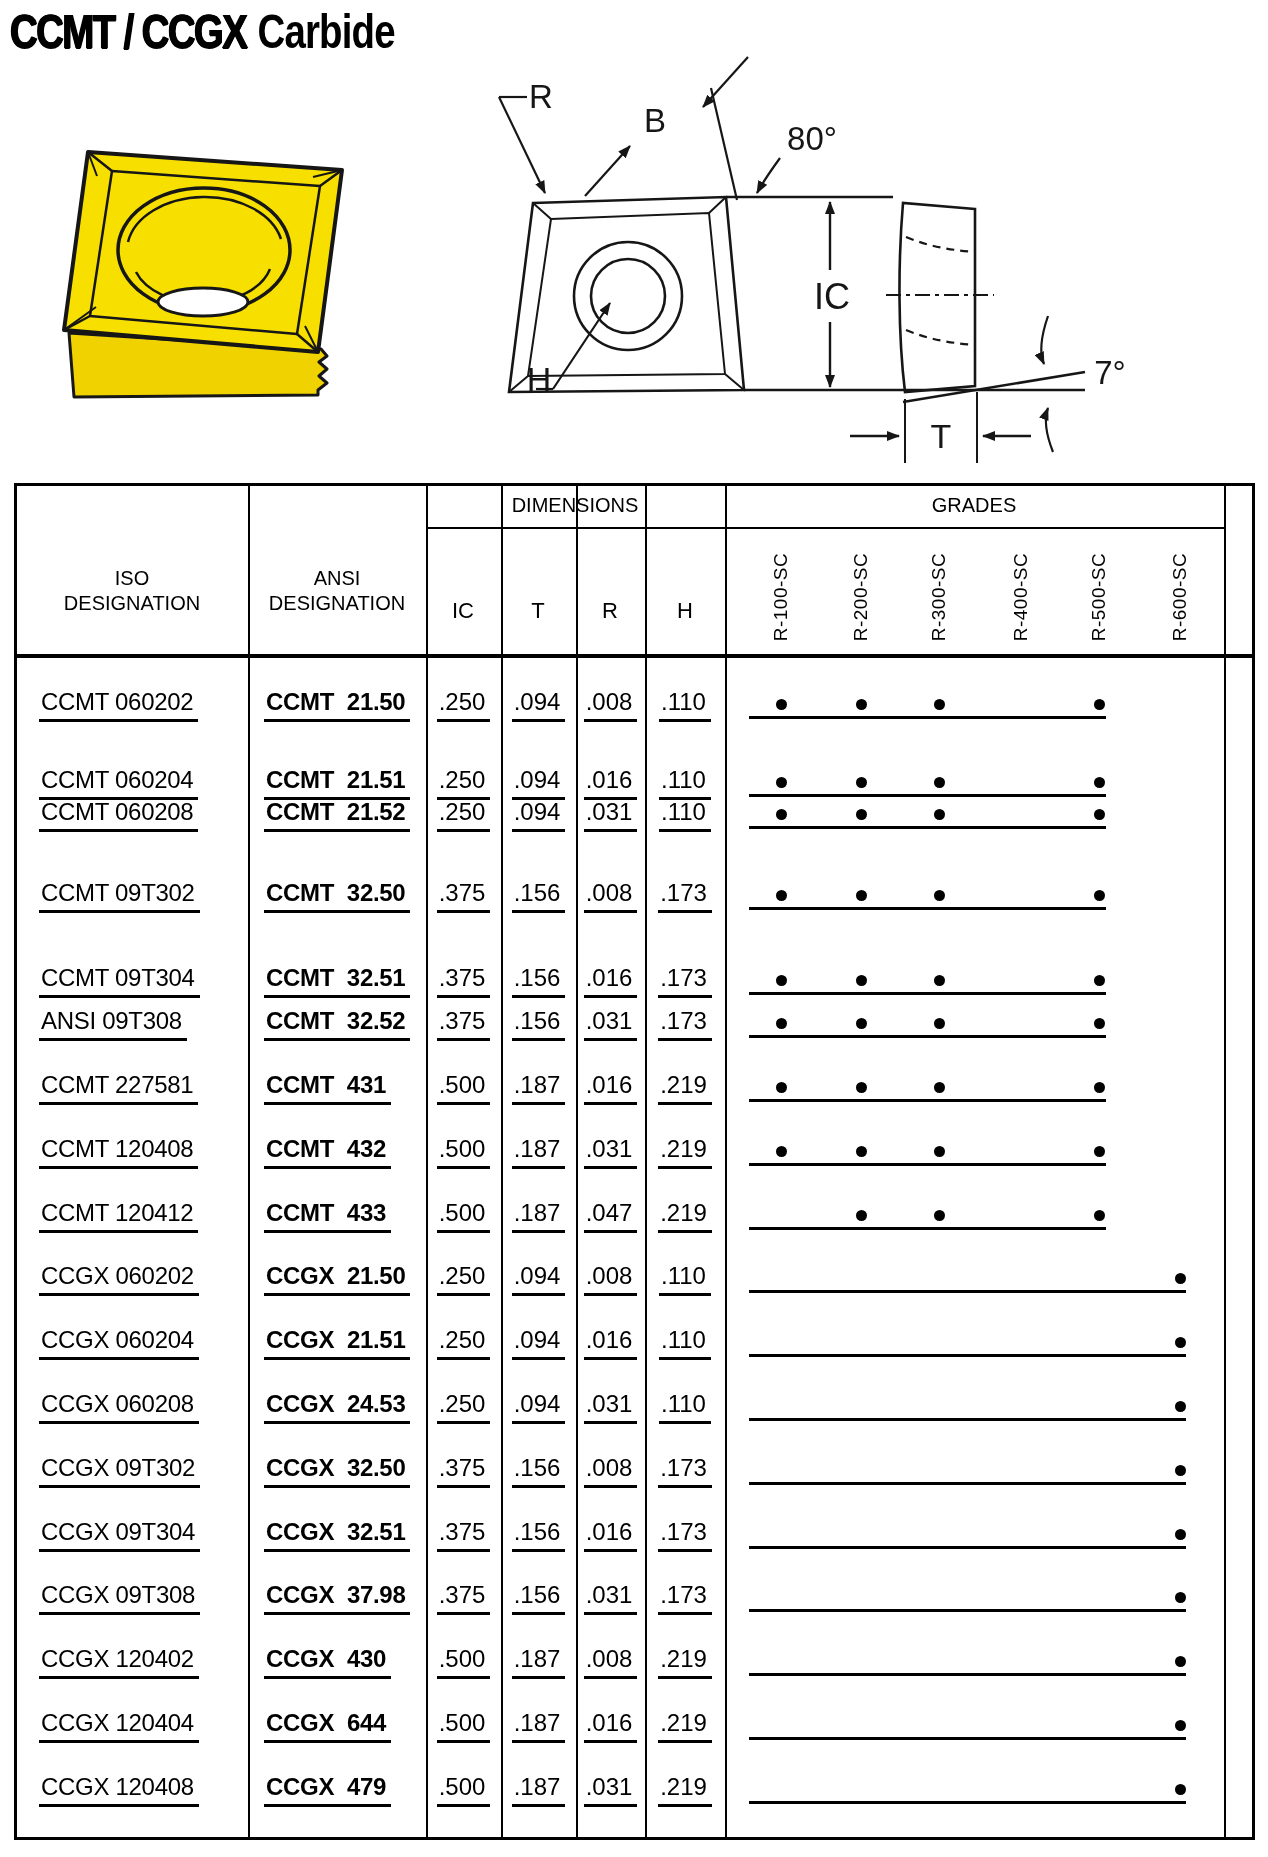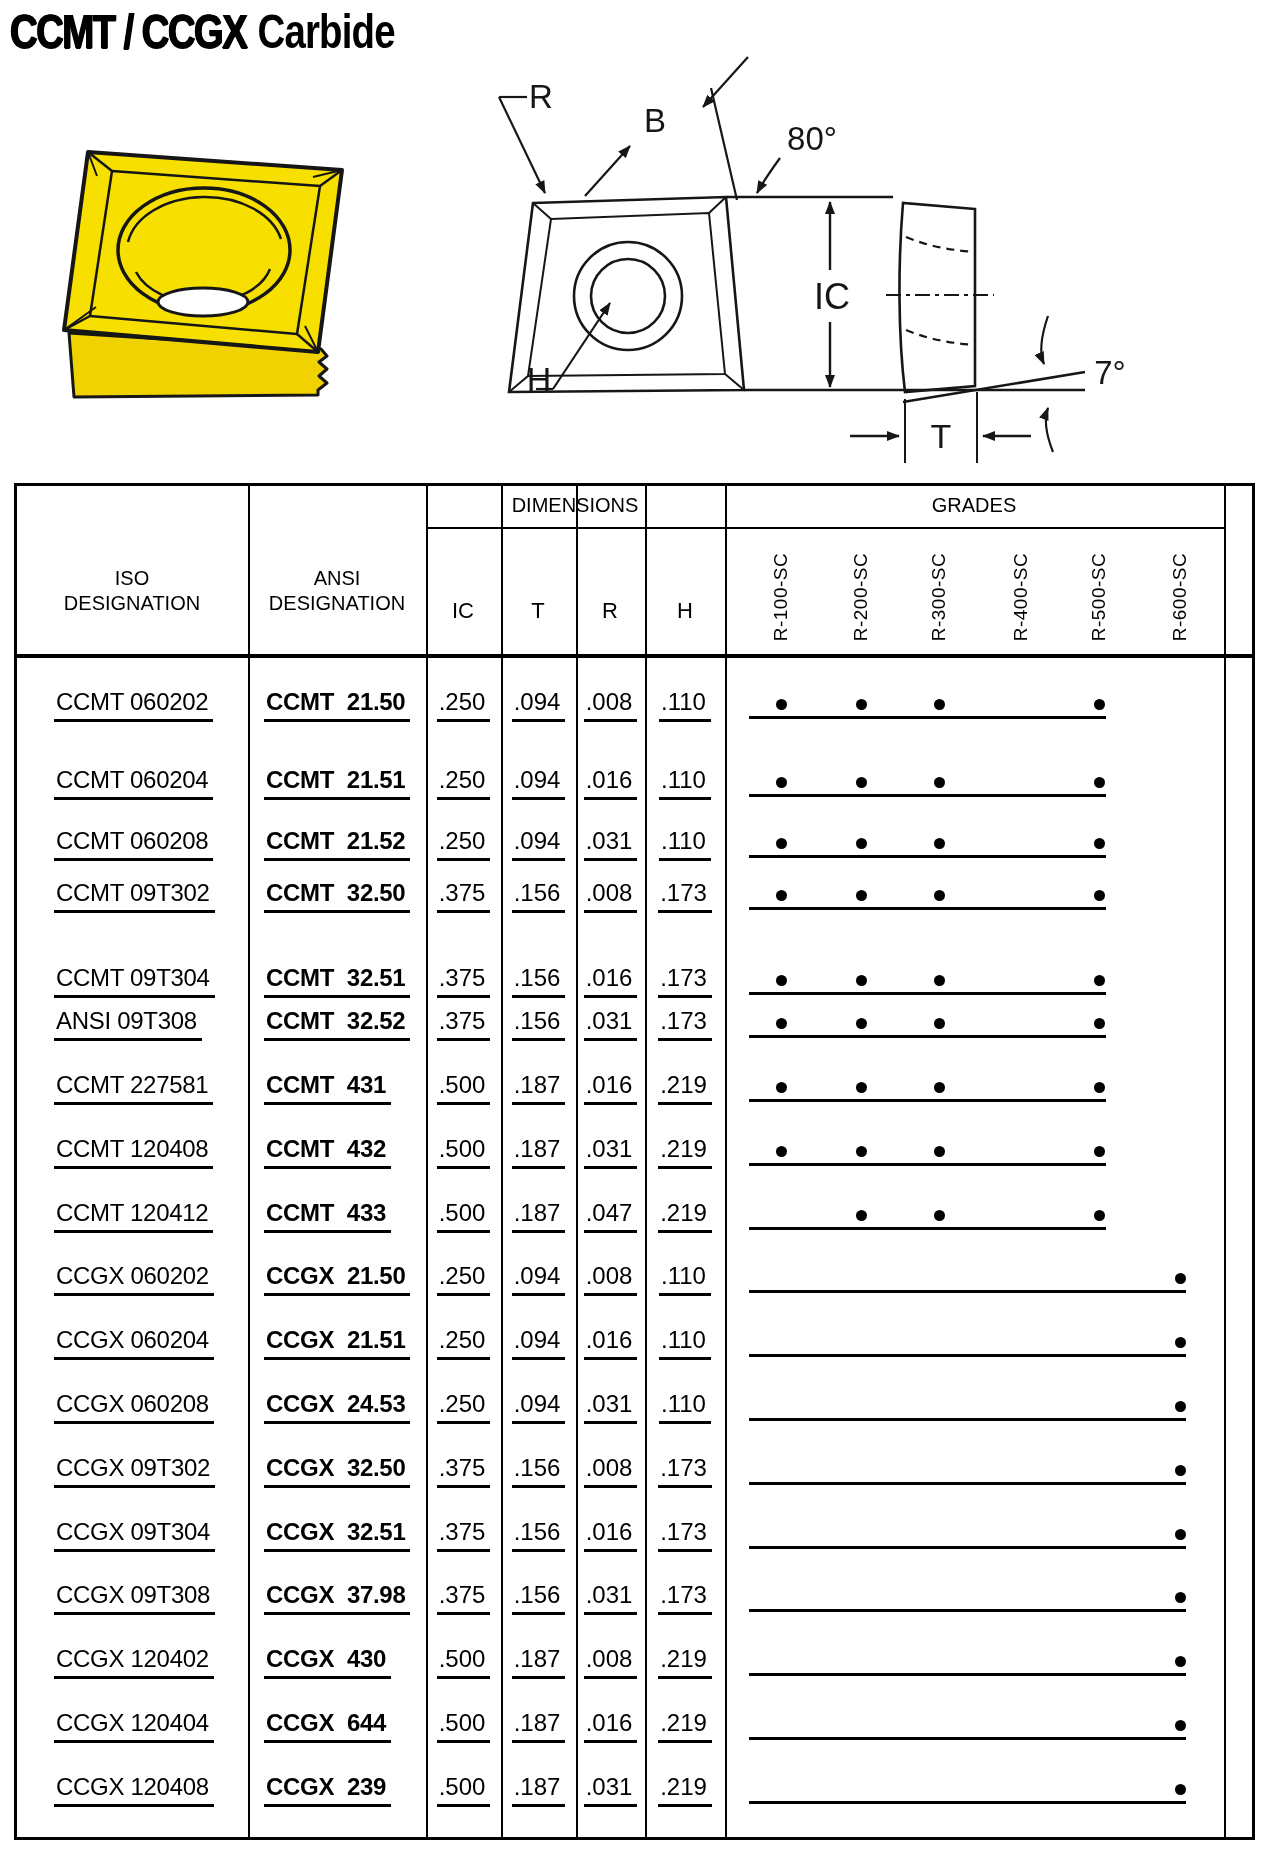--- a/index.html
+++ b/index.html
@@ -19,21 +19,21 @@
   .hthick{position:absolute;height:4px;background:#000;left:0;width:100%;}
   .ghead{position:absolute;top:8px;font-size:20px;text-align:right;transform:translateX(-50%);}
   .stackhead{position:absolute;top:80px;width:180px;text-align:center;font-size:20px;
              line-height:25px;transform:translateX(-50%);}
   .dimhead{position:absolute;top:112px;font-size:22px;transform:translateX(-50%);}
   .gl{position:absolute;width:110px;top:100px;text-align:center;font-size:19px;
       letter-spacing:0.5px;transform:rotate(-90deg);}
   .row{position:absolute;left:0;width:100%;height:64px;}
   .cell{position:absolute;font-size:24px;letter-spacing:-0.3px;top:50%;transform:translateY(-50%);}
   .u{border-bottom:3px solid #000;padding:0 5px 3px 2px;display:inline-block;}
-  .iso{left:22px;margin-left:15px;}
+  .iso{left:22px;}
   .ansi{left:247px;font-weight:bold;white-space:pre;}
   .dimwrap{position:absolute;top:50%;transform:translateY(-50%);text-align:center;}
   .gradeswrap{position:absolute;left:708px;width:499px;height:100%;}
   .gline{position:absolute;top:43px;height:3px;background:#000;left:24px;}
   .dot{position:absolute;top:26px;width:11px;height:11px;border-radius:50%;background:#000;}
 </style>
 </head>
 <body>
 
 <div class="page">
@@ -180,21 +180,21 @@
           <div class="dimwrap" style="left: 559px; width: 69px;"><span class="u" style="font-size: 24px;">.016</span></div>
           <div class="dimwrap" style="left: 628px; width: 80px;"><span class="u" style="font-size: 24px;">.110</span></div>
           <div class="gradeswrap">
             <div class="gline" style="width: 357px;"></div>
             <div class="dot" style="left: 50.5px;"></div>
             <div class="dot" style="left: 130.5px;"></div>
             <div class="dot" style="left: 208.5px;"></div>
             <div class="dot" style="left: 368.5px;"></div>
           </div>
         </div>
-        <div class="row" style="top: 326px;">
+        <div class="row" style="top: 297px;">
           <div class="cell iso"><span class="u">CCMT 060208</span></div>
           <div class="cell ansi"><span class="u">CCMT  21.52</span></div>
           <div class="dimwrap" style="left: 409px; width: 75px;"><span class="u" style="font-size: 24px;">.250</span></div>
           <div class="dimwrap" style="left: 484px; width: 75px;"><span class="u" style="font-size: 24px;">.094</span></div>
           <div class="dimwrap" style="left: 559px; width: 69px;"><span class="u" style="font-size: 24px;">.031</span></div>
           <div class="dimwrap" style="left: 628px; width: 80px;"><span class="u" style="font-size: 24px;">.110</span></div>
           <div class="gradeswrap">
             <div class="gline" style="width: 357px;"></div>
             <div class="dot" style="left: 50.5px;"></div>
             <div class="dot" style="left: 130.5px;"></div>
@@ -382,21 +382,21 @@
           <div class="dimwrap" style="left: 484px; width: 75px;"><span class="u" style="font-size: 24px;">.187</span></div>
           <div class="dimwrap" style="left: 559px; width: 69px;"><span class="u" style="font-size: 24px;">.016</span></div>
           <div class="dimwrap" style="left: 628px; width: 80px;"><span class="u" style="font-size: 24px;">.219</span></div>
           <div class="gradeswrap">
             <div class="gline" style="width: 437px;"></div>
             <div class="dot" style="left: 449.5px;"></div>
           </div>
         </div>
         <div class="row" style="top: 1271.94px;">
           <div class="cell iso"><span class="u">CCGX 120408</span></div>
-          <div class="cell ansi"><span class="u">CCGX  239</span></div>
+          <div class="cell ansi"><span class="u">CCGX  479</span></div>
           <div class="dimwrap" style="left: 409px; width: 75px;"><span class="u" style="font-size: 24px;">.500</span></div>
           <div class="dimwrap" style="left: 484px; width: 75px;"><span class="u" style="font-size: 24px;">.187</span></div>
           <div class="dimwrap" style="left: 559px; width: 69px;"><span class="u" style="font-size: 24px;">.031</span></div>
           <div class="dimwrap" style="left: 628px; width: 80px;"><span class="u" style="font-size: 24px;">.219</span></div>
           <div class="gradeswrap">
             <div class="gline" style="width: 437px;"></div>
             <div class="dot" style="left: 449.5px;"></div>
           </div>
         </div>
       </div>

